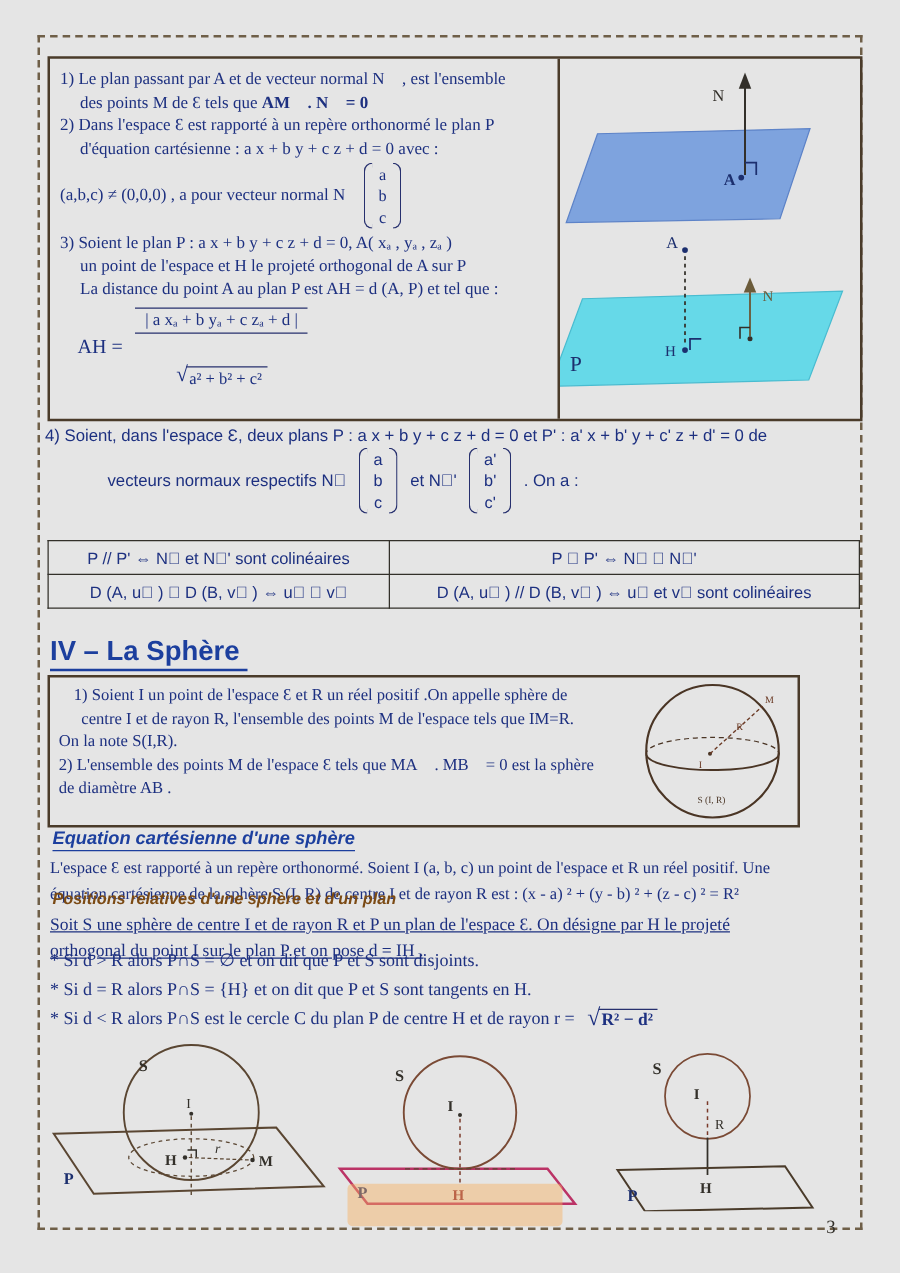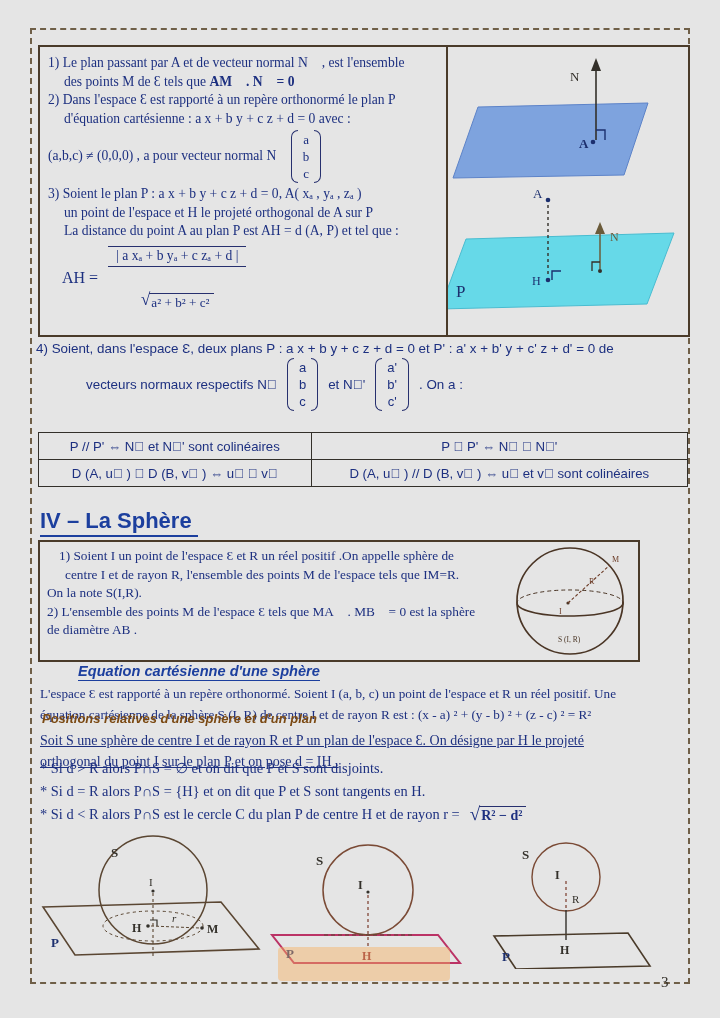--- a/index.html
+++ b/index.html
@@ -60,21 +60,21 @@
   .sphere-box{ position:absolute; left:38px; top:540px; width:602px; height:122px;
     border:2px solid #4a3b2a; box-sizing:border-box; overflow:hidden;}
   .sphere-box .txt{ padding:5px 0 0 7px; font-size:13.3px; line-height:18.6px; white-space:nowrap;}
   .sphere-box .ind{ padding-left:12px;}
   .sphere-box svg{ position:absolute; left:464px; top:2px;}
 
   
   .eq-heading{
     position:absolute; left:42px; top:663px;
     font-family:"Liberation Sans", sans-serif; font-style:italic; font-weight:bold; font-size:14.6px;
-    color:#1c3f9e; border-bottom:1.6px solid #1c3f9e; display:inline-block; padding-bottom:1px;margin-left:36px;
+    color:#1c3f9e; border-bottom:1.6px solid #1c3f9e; display:inline-block; padding-bottom:1px;
   }
   .para1{ position:absolute; left:40px; top:684px; width:650px; font-size:13.2px; line-height:20.5px; white-space:nowrap;}
   .pos-heading{
     position:absolute; left:42px; top:711px;
     font-family:"Liberation Sans", sans-serif; font-style:italic; font-weight:bold; font-size:13px;
     color:#7b4a14;
   }
   .para2{ position:absolute; left:40px; top:731px; width:650px; font-size:14px; line-height:20.5px; white-space:nowrap;text-decoration:underline;}
   .bullets{ position:absolute; left:40px; top:760px; width:650px; font-size:14.4px; color:#1d3080;}
   .bullets .b{ margin-bottom:6px; white-space:nowrap;}

